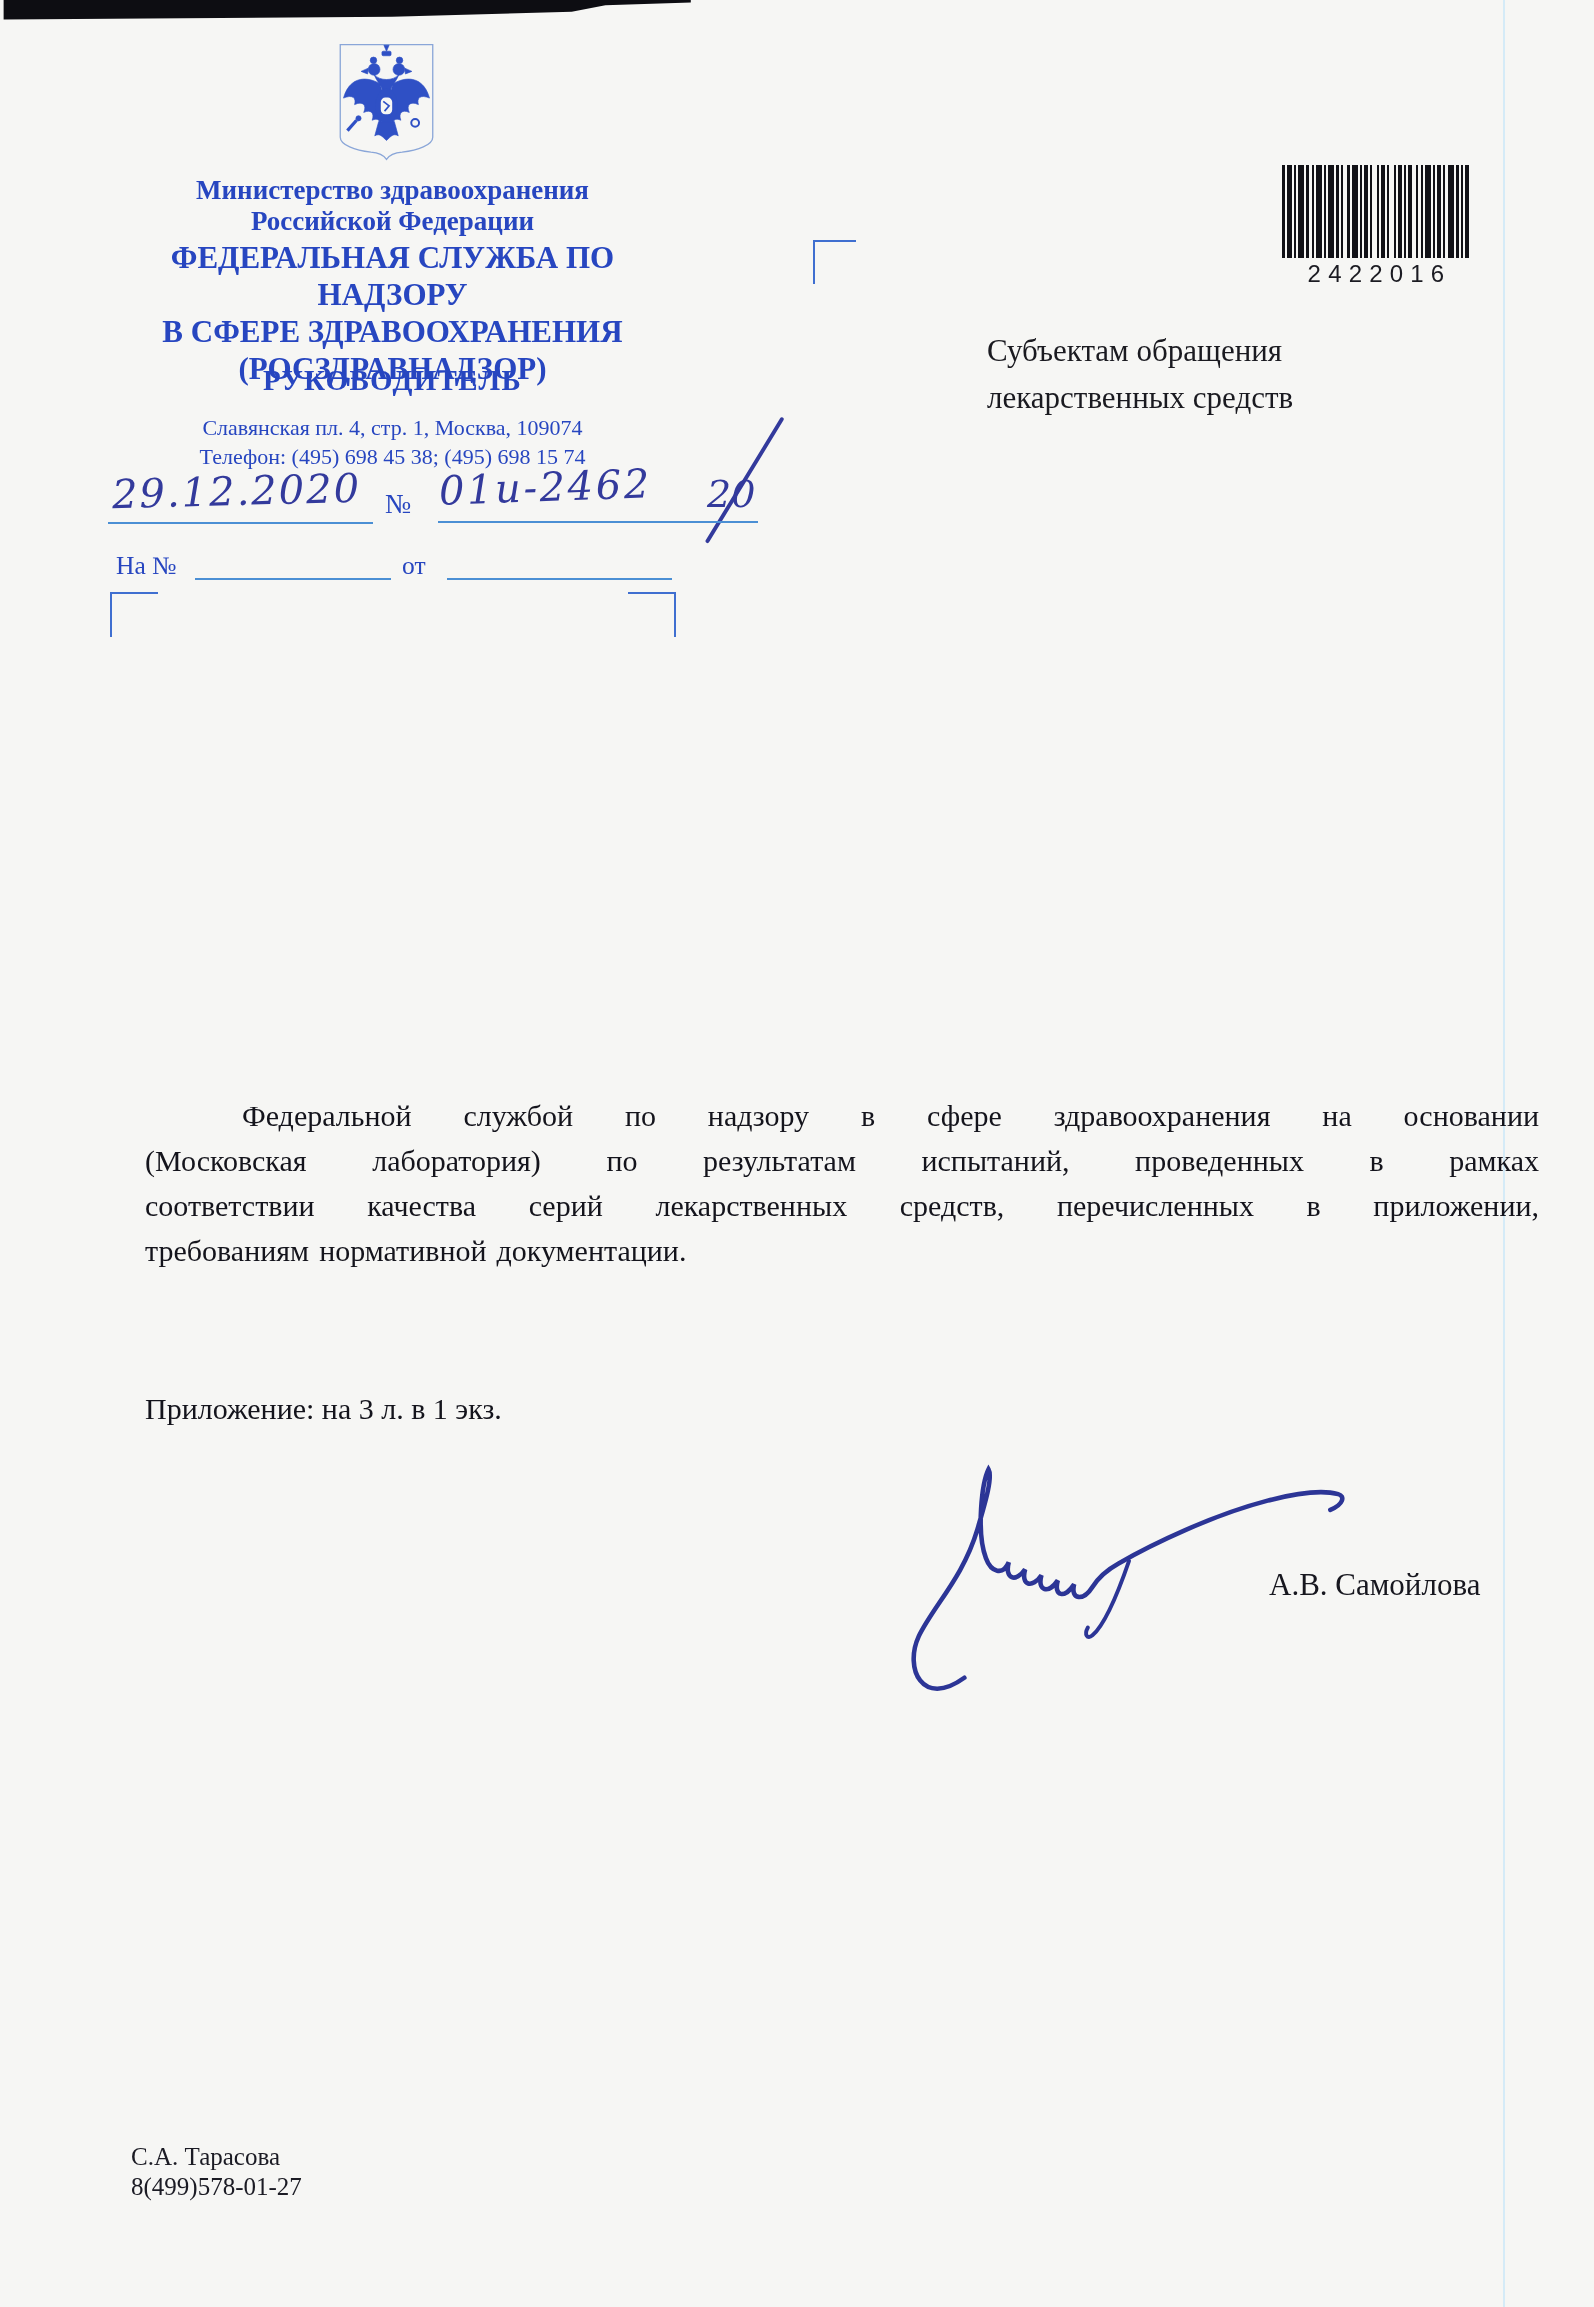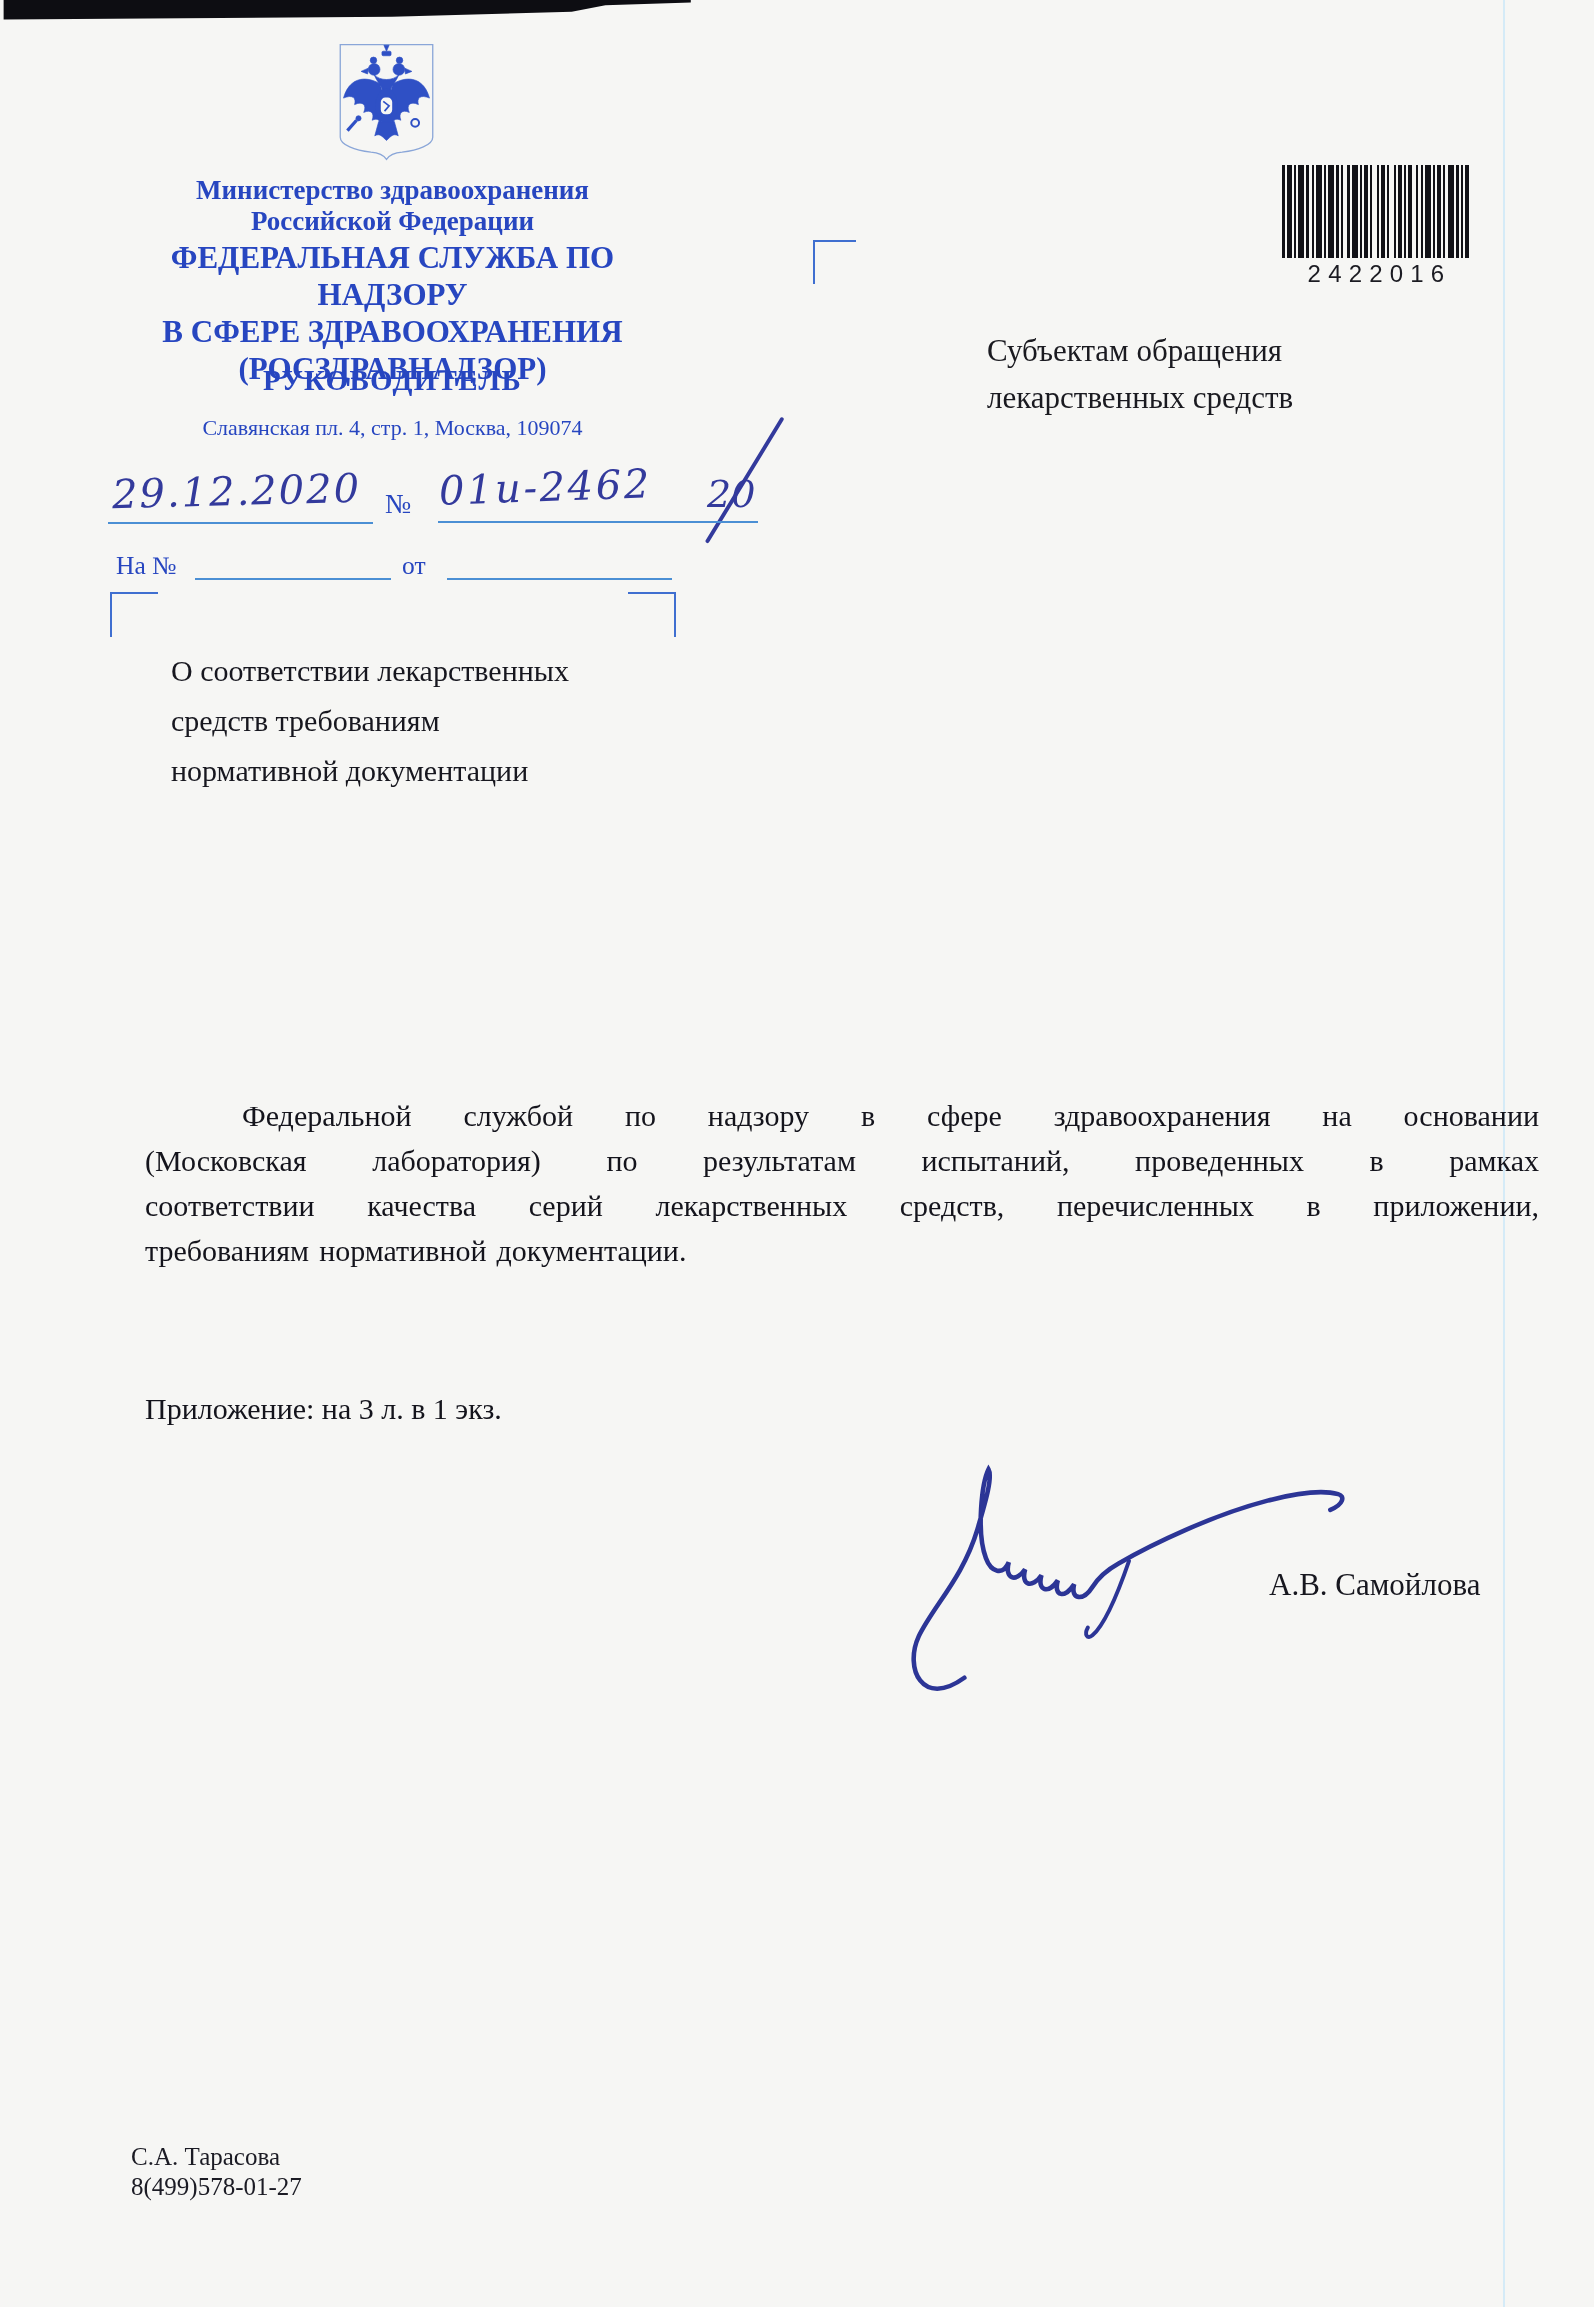--- a/index.html
+++ b/index.html
@@ -80,20 +80,21 @@
     <div>Российской Федерации</div>
   </div>
   <div class="abs hdr-col service blue">
     <div>ФЕДЕРАЛЬНАЯ СЛУЖБА ПО НАДЗОРУ</div>
     <div>В СФЕРЕ ЗДРАВООХРАНЕНИЯ</div>
     <div>(РОСЗДРАВНАДЗОР)</div>
   </div>
   <div class="abs hdr-col ruk blue">РУКОВОДИТЕЛЬ</div>
   <div class="abs hdr-col addr blue">
     <div>Славянская пл. 4, стр. 1, Москва, 109074</div>
+    <div>Телефон: (495) 698 45 38; (495) 698 15 74</div>
   </div>
 
   <div class="abs hand" style="left:112px;top:468px;font-size:40px;letter-spacing:2px;transform:rotate(-1.5deg)">29.12.2020</div>
   <div class="abs blue" style="left:385px;top:488px;font-size:27.5px">№</div>
   <div class="abs hand" style="left:439px;top:464px;font-size:40px;letter-spacing:2.6px;transform:rotate(-2deg)">01и-2462</div>
   <svg class="abs" style="left:701px;top:416px" width="86" height="129" viewBox="0 0 132 198">
     <line x1="124" y1="5" x2="10" y2="192" stroke="#333a9c" stroke-width="6" stroke-linecap="round"></line>
   </svg>
   <div class="abs hand" style="left:707px;top:472px;font-size:38px">20</div>
   <div class="abs uline" style="left:108px;top:522px;width:265px"></div>
@@ -176,25 +177,20 @@
 
   <div class="abs bracket br-left" style="left:813px;top:240px;width:41px;height:42px"></div>
   <div class="abs bracket br-left" style="left:110px;top:592px"></div>
   <div class="abs bracket br-right" style="left:628px;top:592px"></div>
 
   <div class="abs addressee">
     <div>Субъектам обращения</div>
     <div>лекарственных средств</div>
   </div>
 
-  <div class="abs subject">
-    <div>О соответствии лекарственных</div>
-    <div>средств требованиям</div>
-    <div>нормативной документации</div>
-  </div>
 
   <div class="abs body-block">
     <div class="bline first">Федеральной службой по надзору в сфере здравоохранения на основании</div>
     <div class="bline">(Московская лаборатория) по результатам испытаний, проведенных в рамках</div>
     <div class="bline">соответствии качества серий лекарственных средств, перечисленных в приложении,</div>
     <div class="bline last">требованиям нормативной документации.</div>
   </div>
 
   <div class="abs attachment">Приложение: на 3 л. в 1 экз.</div>
 

